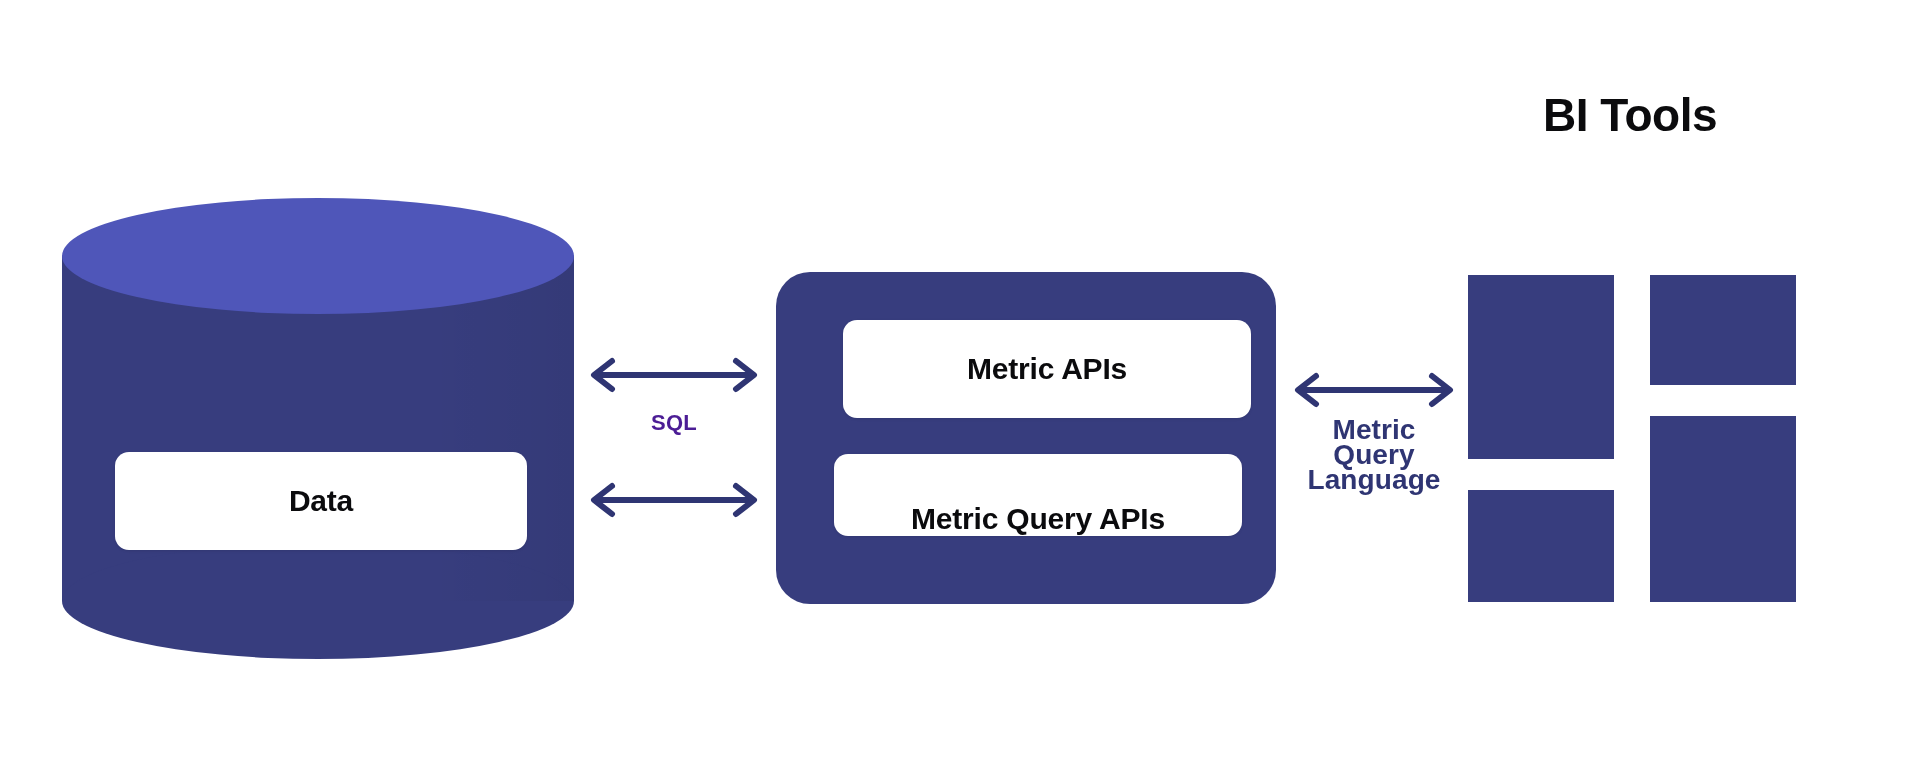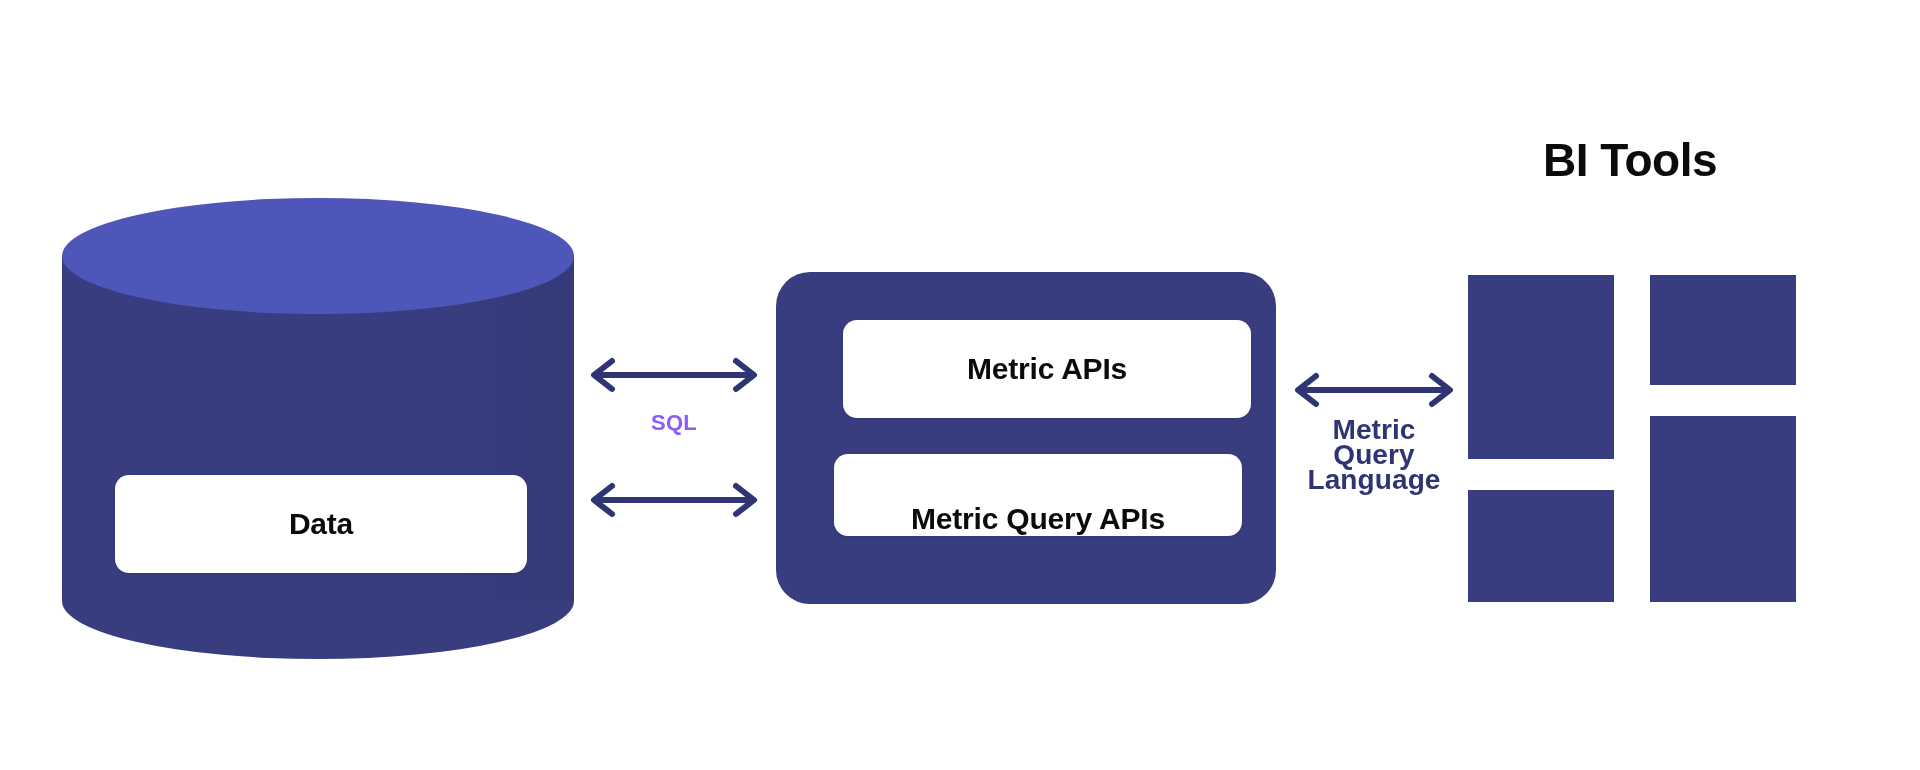--- a/index.html
+++ b/index.html
@@ -29,21 +29,21 @@
     font-weight: bold;
     font-size: 46px;
     letter-spacing: -0.5px;
     color: #0b0b0d;
     text-align: center;
     white-space: nowrap;
     line-height: 1;
   }
   #title-warehouse { left: 0px;    top: 92px; width: 580px; }
   #title-semantic  { left: 700px;  top: 92px; width: 580px; }
-  #title-bitools   { left: 1400px; top: 92px; width: 460px; margin-top: 45px; }
+  #title-bitools   { left: 1400px; top: 92px; width: 460px; }
 
   
   #warehouse {
     position: absolute;
     left: 62px;
     top: 198px;
     width: 512px;
     height: 460px;
   }
   .cyl-body {
@@ -101,21 +101,21 @@
     font-weight: bold;
     font-size: 30px;
     color: #0b0b0d;
     letter-spacing: -0.2px;
     white-space: nowrap;
   }
   #card-metric-metadata {
     left: 115px; top: 322px; width: 412px; height: 98px;
   }
   #card-data {
-    left: 115px; top: 475px; width: 412px; height: 98px; text-align: right;
+    left: 115px; top: 452px; width: 412px; height: 98px; text-align: right;
   }
 
   
   #sql-group {
     position: absolute;
     left: 584px;
     top: 350px;
     width: 180px;
     height: 180px;
   }
@@ -128,21 +128,21 @@
   #sql-arrow-bottom { top: 132px; }
   .sql-label {
     position: absolute;
     top: 60px;
     left: 0;
     width: 100%;
     text-align: center;
     font-family: "Liberation Sans", sans-serif;
     font-weight: bold;
     font-size: 22px;
-    color: #8b5cf6;
+    color: #4c1d95;
     letter-spacing: 0.2px;
   }
 
   
   #semantic-box {
     position: absolute;
     left: 776px;
     top: 272px;
     width: 500px;
     height: 332px;

